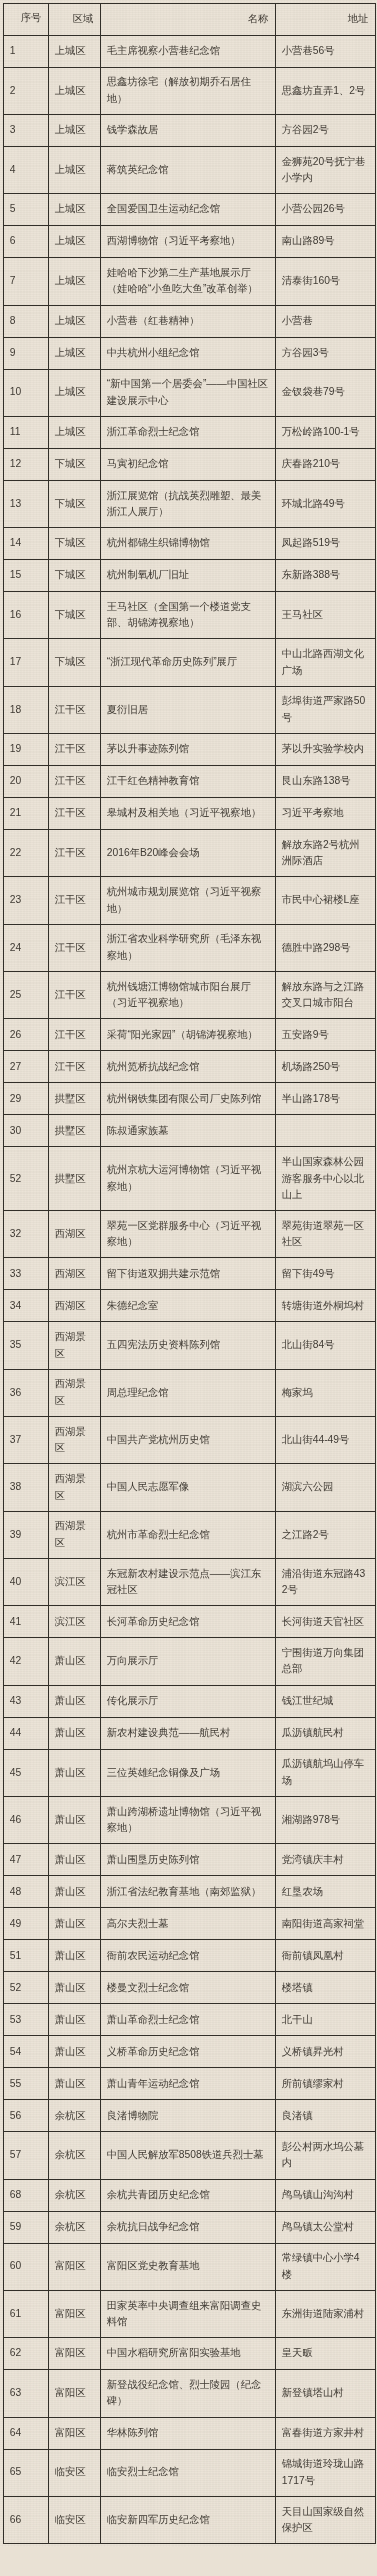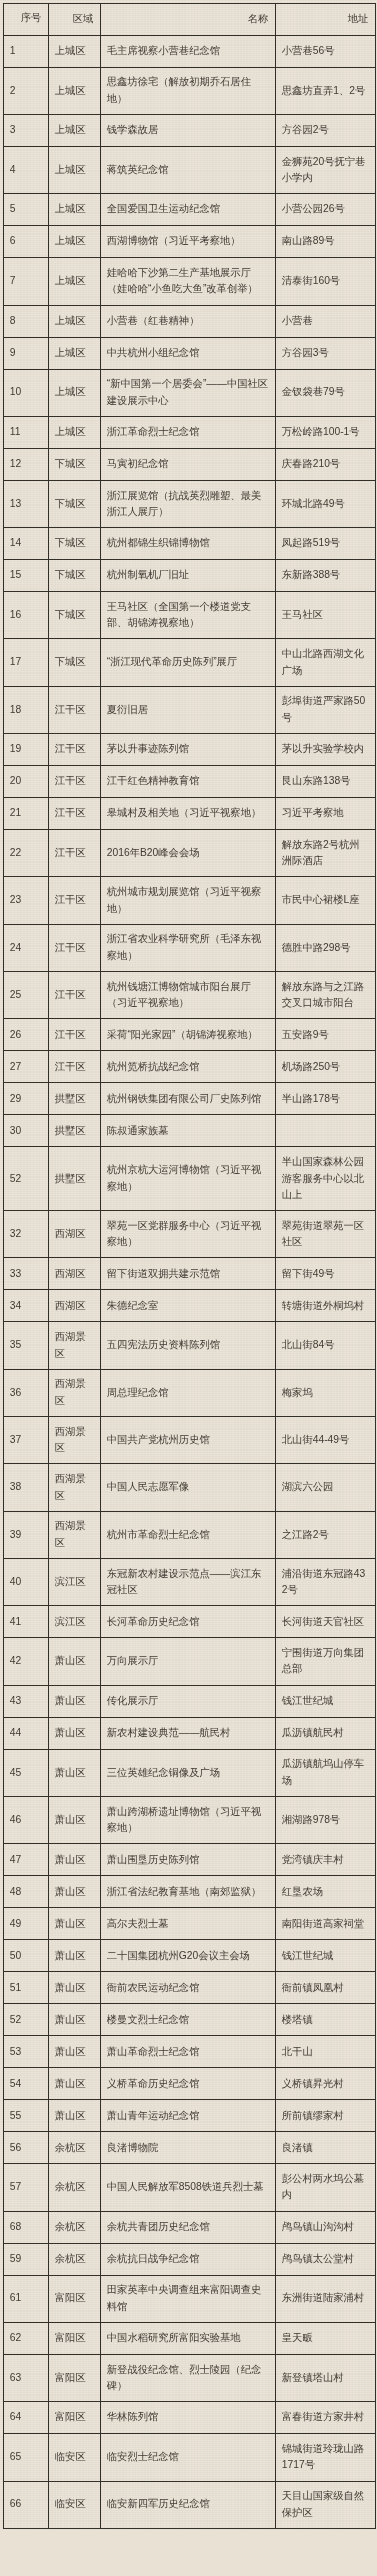--- a/index.html
+++ b/index.html
@@ -343,26 +343,20 @@
         <td>浙江省法纪教育基地（南郊监狱）</td>
         <td>红垦农场</td>
       </tr>
       <tr>
         <td>49</td>
         <td>萧山区</td>
         <td>高尔夫烈士墓</td>
         <td>南阳街道高家祠堂</td>
       </tr>
       <tr>
-        <td>50</td>
-        <td>萧山区</td>
-        <td>二十国集团杭州G20会议主会场</td>
-        <td>钱江世纪城</td>
-      </tr>
-      <tr>
         <td>51</td>
         <td>萧山区</td>
         <td>衙前农民运动纪念馆</td>
         <td>衙前镇凤凰村</td>
       </tr>
       <tr>
         <td>52</td>
         <td>萧山区</td>
         <td>楼曼文烈士纪念馆</td>
         <td>楼塔镇</td>
@@ -401,20 +395,26 @@
         <td>68</td>
         <td>余杭区</td>
         <td>余杭共青团历史纪念馆</td>
         <td>鸬鸟镇山沟沟村</td>
       </tr>
       <tr>
         <td>59</td>
         <td>余杭区</td>
         <td>余杭抗日战争纪念馆</td>
         <td>鸬鸟镇太公堂村</td>
+      </tr>
+      <tr>
+        <td>60</td>
+        <td>富阳区</td>
+        <td>富阳区党史教育基地</td>
+        <td>常绿镇中心小学4楼</td>
       </tr>
       <tr>
         <td>61</td>
         <td>富阳区</td>
         <td>田家英率中央调查组来富阳调查史料馆</td>
         <td>东洲街道陆家浦村</td>
       </tr>
       <tr>
         <td>62</td>
         <td>富阳区</td>

